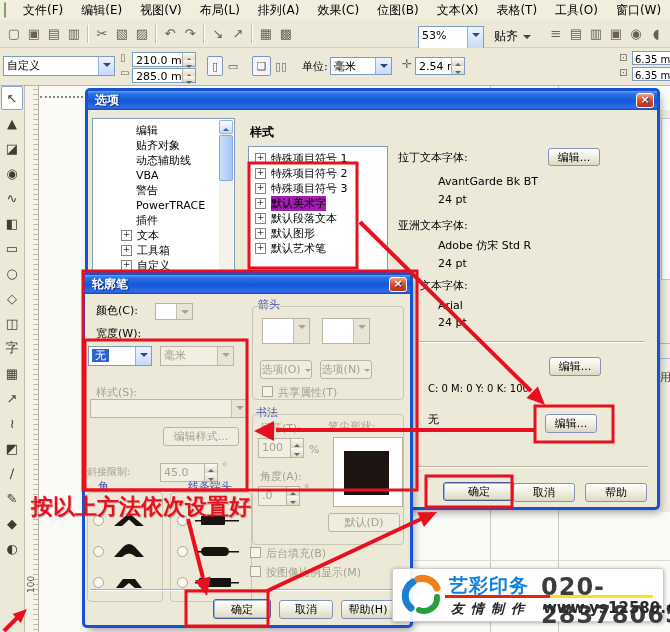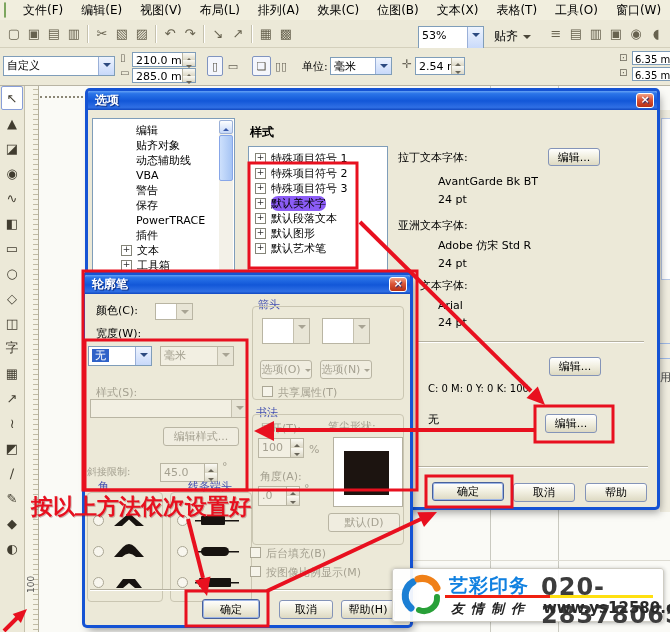--- a/index.html
+++ b/index.html
@@ -45,33 +45,33 @@
   .pline-h{position:absolute;left:330px;right:0;height:1px;background:#dddbd2;}
   #hruler-dots{position:absolute;left:40px;top:96px;width:43px;height:0;border-top:2px dotted #8a8675;}
   
   .xp-dialog{position:absolute;background:#ece9d8;box-shadow:0 0 0 3px #1553d4, 3px 5px 9px rgba(0,0,0,.4);border-radius:2px;}
   .titlebar{position:absolute;left:0;top:0;right:0;height:19px;border-radius:2px 2px 0 0;
             background:linear-gradient(180deg,#64a1f4 0%,#2a74e8 14%,#1257d8 52%,#2f6fe4 86%,#1048c0 100%);
             display:flex;align-items:center;padding:0 7px;color:#fff;font-weight:bold;font-size:12px;text-shadow:1px 1px 1px #0a2a7a;box-sizing:border-box;}
   .closebtn{position:absolute;right:3px;top:2px;width:18px;height:15px;background:linear-gradient(#f2a284,#da5436 45%,#b83014);border:1px solid #fff;border-radius:3px;color:#fff;font-size:11px;line-height:12px;text-align:center;font-weight:bold;box-sizing:border-box;}
   .closebtn::before{content:"×";}
   .btn{position:absolute;background:linear-gradient(#ffffff,#f2f0e2 45%,#ddd9c2);border:1px solid #8494b8;border-radius:3px;font-size:11px;display:flex;align-items:center;justify-content:center;box-sizing:border-box;}
-  .btn.dft{box-shadow:inset 0 0 0 1px #9cb4e4;border-color:#47609c;}
+  .btn.dft{box-shadow:inset 0 0 0 1px #9cb4e4;border-color:#47609c;margin-left:11px;}
   .btn.disb{color:#a5a191;background:#f0ede0;border-color:#b9b5a3;}
   .grp{position:absolute;border:1px solid #cac6b2;border-radius:4px;box-sizing:border-box;}
   .groove{position:absolute;height:0;border-top:1px solid #b5b1a0;border-bottom:1px solid #fff;}
   .cbx{position:absolute;width:11px;height:11px;background:#f6f4ea;border:1px solid #aba795;box-sizing:border-box;}
   .radio{position:absolute;width:11px;height:11px;border-radius:50%;background:#f8f6ee;border:1px solid #aba795;box-sizing:border-box;}
   .panel-white{position:absolute;background:#fff;border:1px solid #7f9db9;box-sizing:border-box;overflow:hidden;}
   .trow{display:flex;align-items:center;height:15px;padding-left:28px;white-space:nowrap;font-size:11px;}
   .trow .tlabel:first-child{margin-left:15px;}
   .plus{width:9px;height:9px;border:1px solid #848478;background:#fff;font-size:9px;line-height:7px;text-align:center;margin-right:5px;flex:none;color:#333;}
   .plus::before{content:"+";}
   .srow{display:flex;align-items:center;height:15px;padding-left:6px;white-space:nowrap;font-size:11px;}
-  .srow.sel .tlabel{background:#8b5cf6;border-radius:7px;}
+  .srow.sel .tlabel{background:#a21caf;}
   
   .sb{position:absolute;right:1px;top:1px;width:14px;bottom:1px;background:#f3f1e8;}
   .sb .sarr{position:absolute;left:0;width:14px;height:14px;background:linear-gradient(#fdfefe,#c6d8f8);border:1px solid #9ab0d8;border-radius:2px;box-sizing:border-box;}
   .sb .sarr.up{top:0;} .sb .sarr.dn{bottom:0;}
   .sb .sarr.up::before{content:"";position:absolute;left:3px;top:4px;border:3px solid transparent;border-bottom-color:#3858a8;}
   .sb .sarr.dn::before{content:"";position:absolute;left:3px;top:6px;border:3px solid transparent;border-top-color:#3858a8;}
   .sb .thumb{position:absolute;left:0;top:15px;width:14px;height:46px;background:linear-gradient(90deg,#cde0fc,#a6c4f4);border:1px solid #87a6e8;border-radius:2px;box-sizing:border-box;}
   .selval{background:#2f62c8;color:#fff;padding:0 3px;}
   
   #watermark{position:absolute;left:392px;top:568px;width:270px;height:52px;background:rgba(255,255,255,.93);border:1px solid #cfcdc4;border-radius:3px;box-shadow:0 1px 4px rgba(0,0,0,.3);z-index:58;}
@@ -326,23 +326,20 @@
             <span class="tlabel">贴齐对象</span>
           </div>
           <div class="trow">
             <span class="tlabel">动态辅助线</span>
           </div>
           <div class="trow">
             <span class="tlabel">VBA</span>
           </div>
           <div class="trow">
             <span class="tlabel">警告</span>
-          </div>
-          <div class="trow">
-            <span class="tlabel">保存</span>
           </div>
           <div class="trow">
             <span class="tlabel">PowerTRACE</span>
           </div>
           <div class="trow">
             <span class="tlabel">插件</span>
           </div>
           <div class="trow">
             <span class="plus"></span>
             <span class="tlabel">文本</span>

